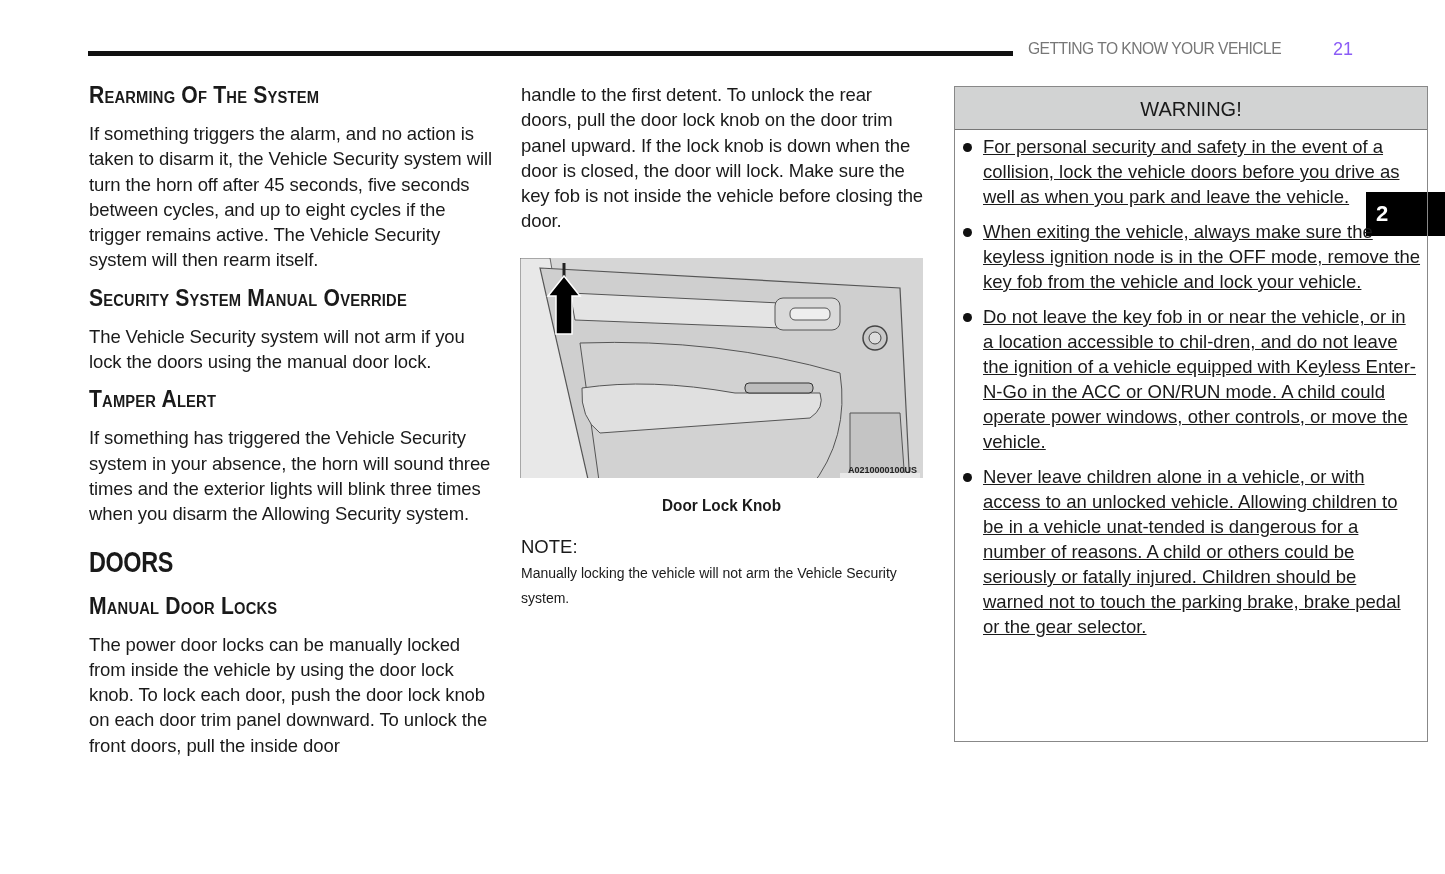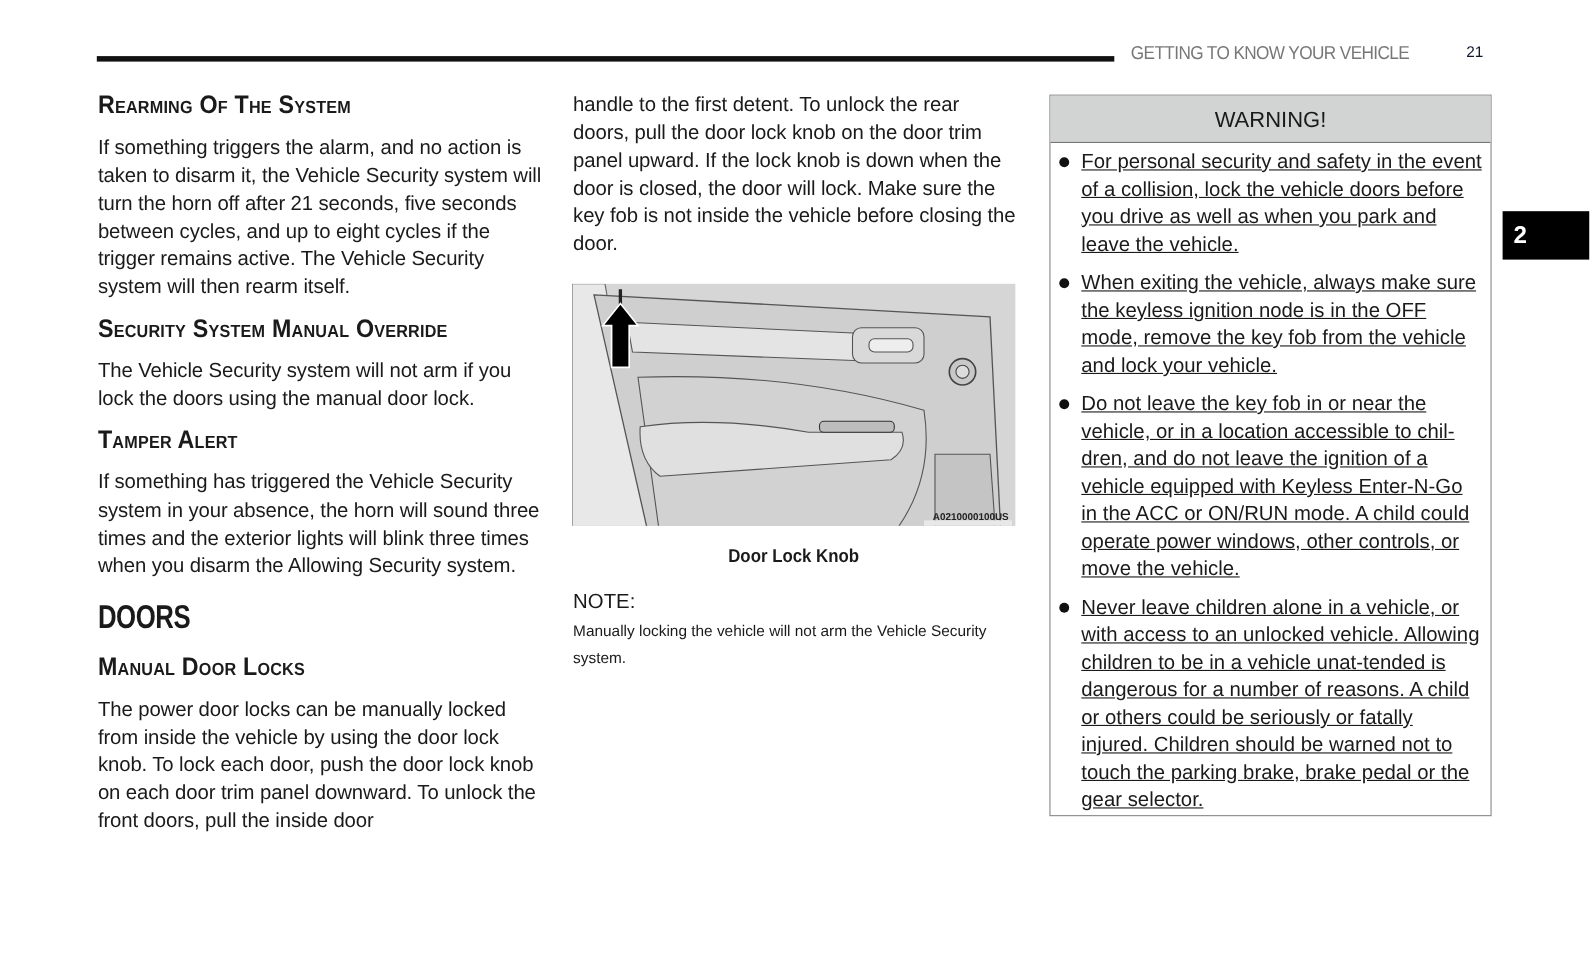--- a/index.html
+++ b/index.html
@@ -2,21 +2,21 @@
 <html><head>
 <meta charset="utf-8">
 <style>
   html, body { margin: 0; padding: 0; background: #ffffff; }
   body { width: 1445px; height: 874px; position: relative; overflow: hidden;
          font-family: "Liberation Sans", sans-serif; color: #1a1a1a; }
 
   .header-rule { position: absolute; left: 88px; top: 51px; width: 925px; height: 5px; background: #111; }
   .header-title { position: absolute; left: 1028px; top: 39px; font-size: 17px; color: #777;
                   letter-spacing: -0.6px; transform: scaleX(0.92); transform-origin: left; }
-  .page-num { position: absolute; left: 1333px; top: 39px; font-size: 14px; color: #0f172a; }
+  .page-num { position: absolute; left: 1333px; top: 39px; font-size: 18px; color: #8b5cf6; }
 
   .chapter-tab { position: absolute; left: 1366px; top: 192px; width: 79px; height: 44px; background: #000;
                  color: #fff; font-weight: bold; font-size: 22px; line-height: 44px; padding-left: 10px; box-sizing: border-box; }
 
   .col { position: absolute; }
   .col1 { left: 89px; top: 82px; width: 405px; }
   .col2 { left: 521px; top: 82px; width: 405px; }
 
   h3.sub { margin: 0; font-weight: bold; font-size: 23px; font-variant: small-caps; letter-spacing: 0.2px;
            transform: scaleX(0.92); transform-origin: left; white-space: nowrap; }
@@ -25,40 +25,40 @@
   h2.major { margin: 0; font-size: 30px; font-weight: bold; transform: scaleX(0.78); transform-origin: left;
              letter-spacing: -0.5px; }
 
   .figure { position: absolute; left: 520px; top: 258px; width: 403px; height: 220px; background: #d4d4d4; overflow: hidden; }
   .figure svg { display: block; }
   .fig-caption { position: absolute; left: 520px; top: 496px; width: 403px; text-align: center; font-weight: bold;
                  font-size: 17px; transform: scaleX(0.9); }
   .note-label { position: absolute; left: 521px; top: 536px; font-size: 18.5px; }
   .note-text { position: absolute; left: 521px; top: 561px; width: 405px; font-size: 14px; line-height: 25.3px; }
 
-  .warning { position: absolute; left: 954px; top: 86px; width: 402px; height: 656px; border: 1px solid #888;
+  .warning { position: absolute; left: 954px; top: 86px; width: 474px; height: 656px; border: 1px solid #888;
              box-sizing: border-box; }
   .warning-head { height: 42px; background: #d2d3d3; border-bottom: 1px solid #777; text-align: center;
                   font-size: 20px; line-height: 44px; }
   .warning-list { list-style: none; margin: 0; padding: 4px 0 0 0; text-decoration: underline; }
   .warning-list li { position: relative; padding-left: 28px; padding-right: 6px; font-size: 18.5px; line-height: 25px;
                      margin-bottom: 10px; }
   .bullet { position: absolute; left: 8px; top: 9px; width: 9px; height: 9px; border-radius: 50%; background: #111; }
 </style>
 </head>
 <body>
 
 <div class="header-rule"></div>
 <div class="header-title">GETTING TO KNOW YOUR VEHICLE</div>
 <div class="page-num">21</div>
 <div class="chapter-tab">2</div>
 
 <div class="col col1">
   <h3 class="sub">Rearming Of The System</h3>
-  <p class="body" style="margin-top:12px;">If something triggers the alarm, and no action is taken to disarm it, the Vehicle Security system will turn the horn off after 21 seconds, five seconds between cycles, and up to eight cycles if the trigger remains active. The Vehicle Security system will then rearm itself.</p>
+  <p class="body" style="margin-top:12px;">If something triggers the alarm, and no action is taken to disarm it, the Vehicle Security system will turn the horn off after 45 seconds, five seconds between cycles, and up to eight cycles if the trigger remains active. The Vehicle Security system will then rearm itself.</p>
   <h3 class="sub" style="margin-top:12px;">Security System Manual Override</h3>
   <p class="body" style="margin-top:12px;">The Vehicle Security system will not arm if you lock the doors using the manual door lock.</p>
   <h3 class="sub" style="margin-top:12px;">Tamper Alert</h3>
   <p class="body" style="margin-top:12px;">If something has triggered the Vehicle Security system in your absence, the horn will sound three times and the exterior lights will blink three times when you disarm the Allowing Security system.</p>
   <h2 class="major" style="margin-top:18px;">DOORS</h2>
   <h3 class="sub" style="margin-top:14px;">Manual Door Locks</h3>
   <p class="body" style="margin-top:12px;">The power door locks can be manually locked from inside the vehicle by using the door lock knob. To lock each door, push the door lock knob on each door trim panel downward. To unlock the front doors, pull the inside door</p>
 </div>
 
 <div class="col col2">

